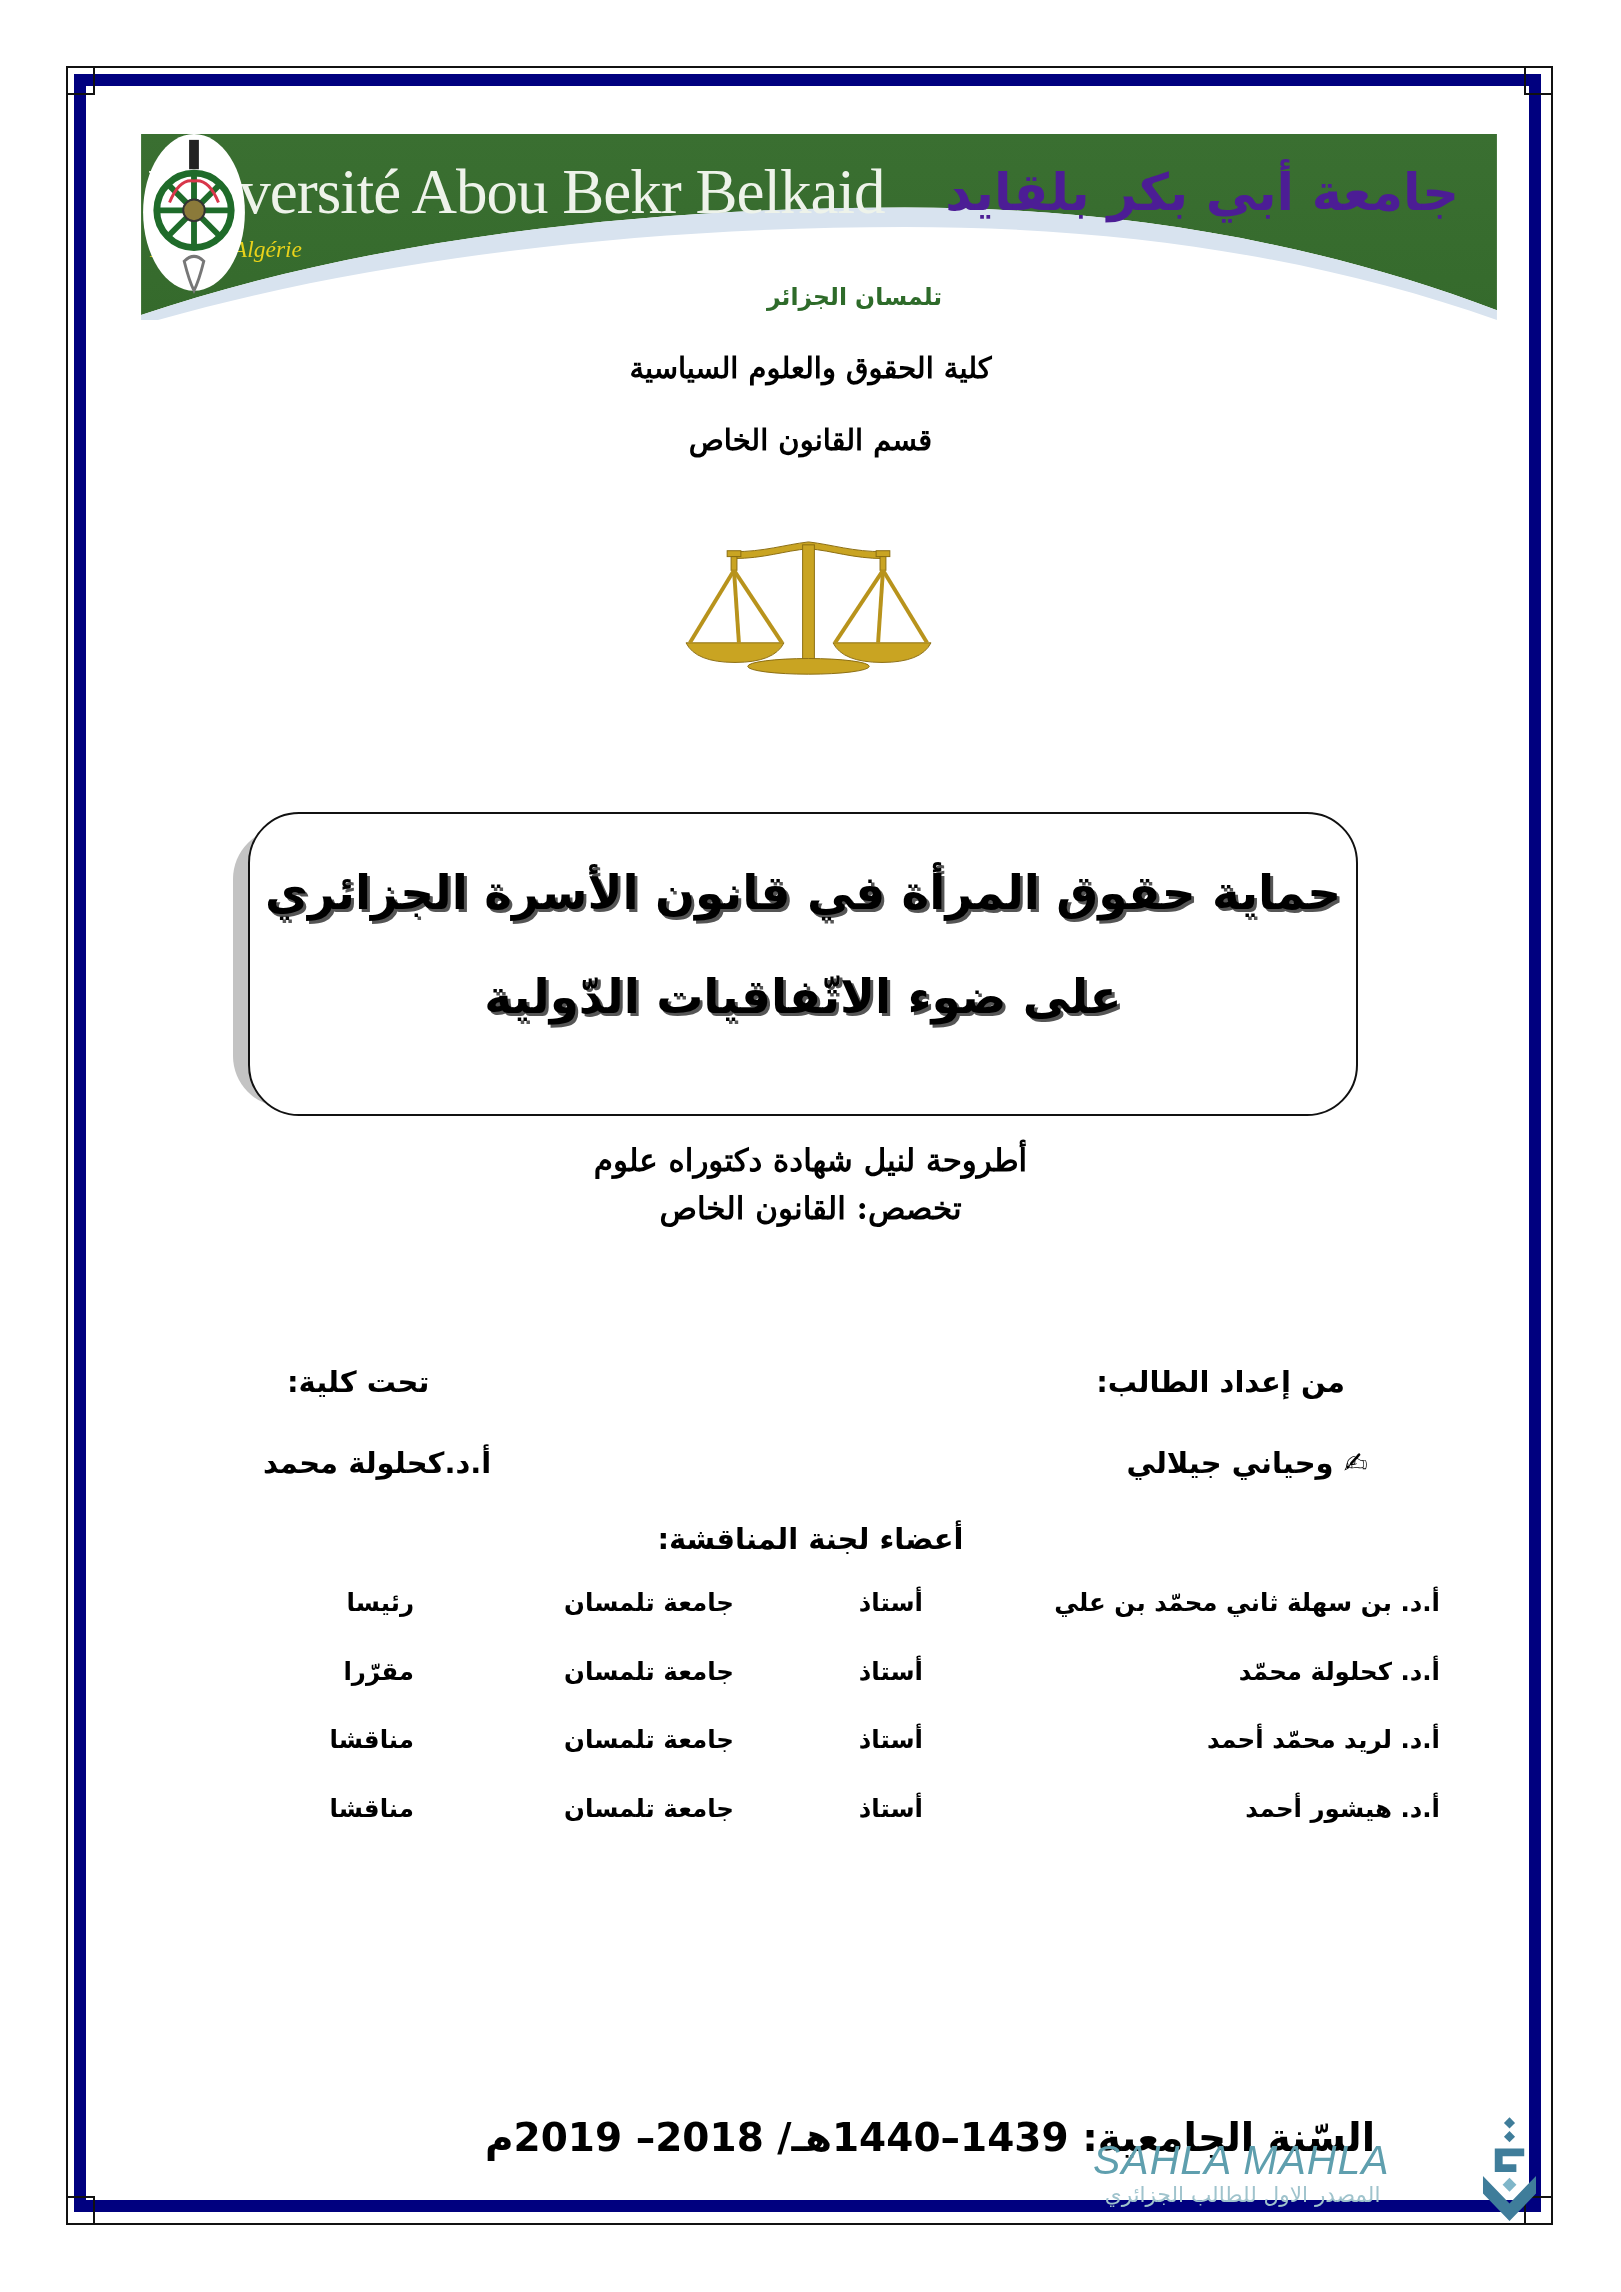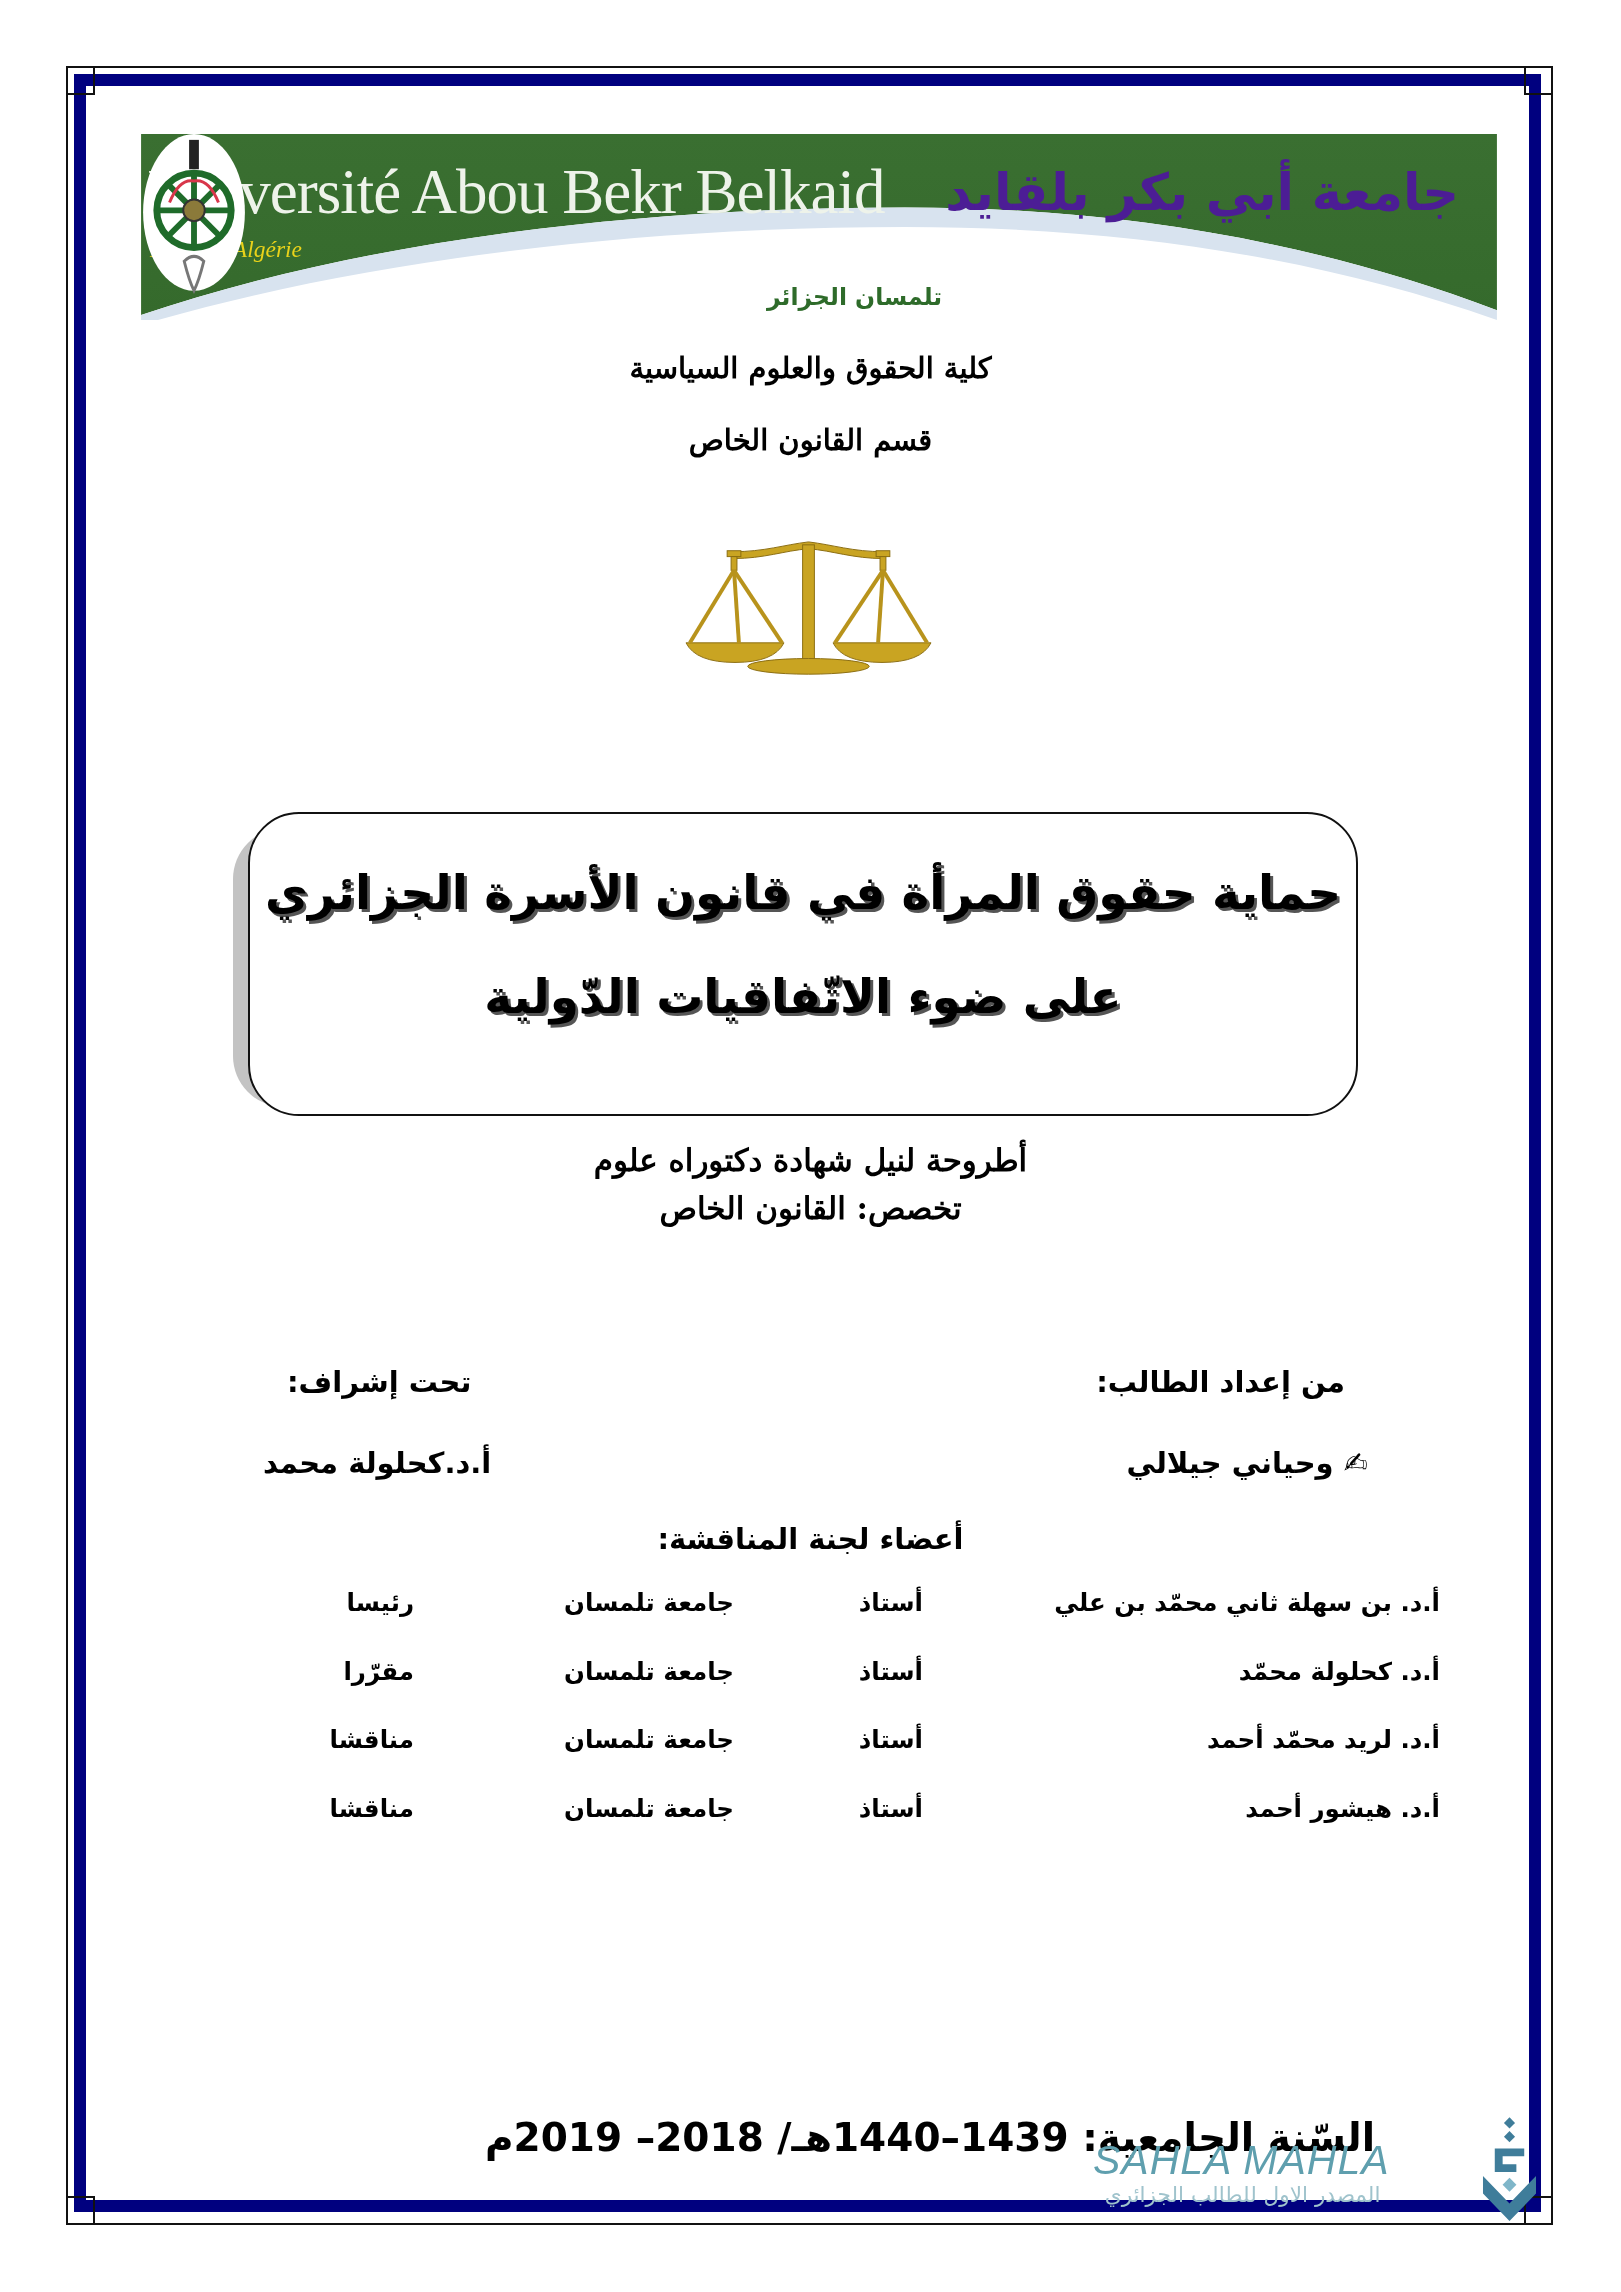--- a/index.html
+++ b/index.html
@@ -126,21 +126,21 @@
 <div class="title-shadow"></div>
 <div class="title-box">
   <div class="title-line title-l1">حماية حقوق المرأة في قانون الأسرة الجزائري</div>
   <div class="title-line title-l2">على ضوء الاتّفاقيات الدّولية</div>
 </div>
 
 <div class="center-line thesis">أطروحة لنيل شهادة دكتوراه علوم</div>
 <div class="center-line specialty">تخصص: القانون الخاص</div>
 
 <div class="label prepared-label">من إعداد الطالب:</div>
-<div class="label supervised-label">تحت إشراف:</div>
+<div class="label supervised-label">تحت كلية:</div>
 <div class="label student-name">
   <span>✍</span>
   <span>وحياني جيلالي</span>
 </div>
 <div class="label supervisor-name">أ.د.كحلولة محمد</div>
 <div class="label committee-label">أعضاء لجنة المناقشة:</div>
 
 <div class="jury">
   <div class="jury-row" style="top:0px;">
     <span class="c-name">أ.د. بن سهلة ثاني محمّد بن علي</span>

